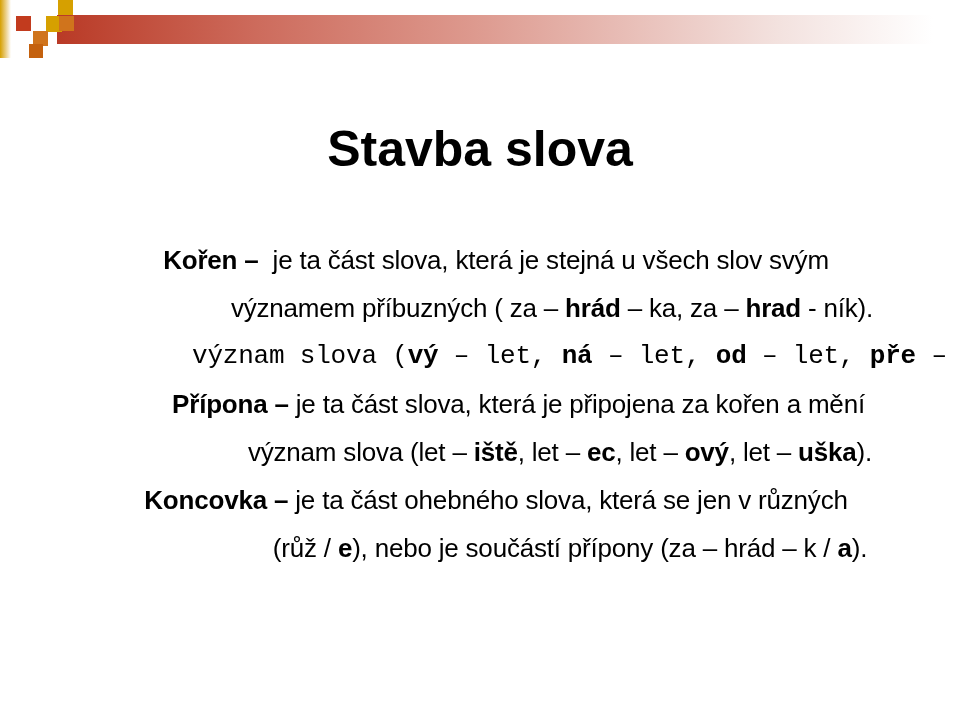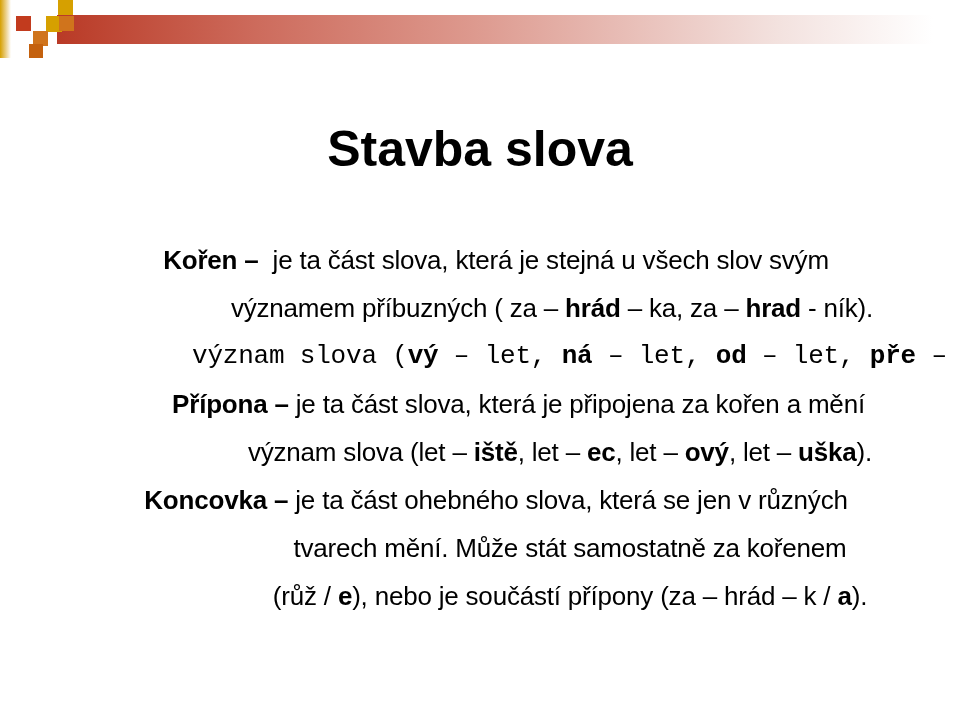--- a/index.html
+++ b/index.html
@@ -42,16 +42,15 @@
 
   <h1 class="title">Stavba slova</h1>
 
   <main class="body-text">
       <div class="line" style="padding-left: 0px;"><span class="b">Kořen –</span><span>  je ta část slova, která je stejná u všech slov svým</span></div>
       <div class="line" style="padding-left: 112px;"><span>významem příbuzných ( za – </span><span class="b">hrád</span><span> – ka, za – </span><span class="b">hrad</span><span> - ník).</span></div>
       <div class="line" style="padding-left: 152px; font-family: Liberation Mono, monospace;"><span>význam slova (</span><span class="b">vý</span><span> – let, </span><span class="b">ná</span><span> – let, </span><span class="b">od</span><span> – let, </span><span class="b">pře</span><span> – let ).</span></div>
       <div class="line" style="padding-left: 0px; margin-left: 45px;"><span class="b">Přípona –</span><span> je ta část slova, která je připojena za kořen a mění</span></div>
       <div class="line" style="padding-left: 128px;"><span>význam slova (let – </span><span class="b">iště</span><span>, let – </span><span class="b">ec</span><span>, let – </span><span class="b">ový</span><span>, let – </span><span class="b">uška</span><span>).</span></div>
       <div class="line" style="padding-left: 0px;"><span class="b">Koncovka –</span><span> je ta část ohebného slova, která se jen v různých</span></div>
-      <div class="line" style="padding-left: 148px;"><span>tvarech mění. Může stát samostatně za kořenem</span></div>
       <div class="line" style="padding-left: 148px;"><span>(růž / </span><span class="b">e</span><span>), nebo je součástí přípony (za – hrád – k / </span><span class="b">a</span><span>).</span></div>
     </main>
 </div>
 
 </body></html>

